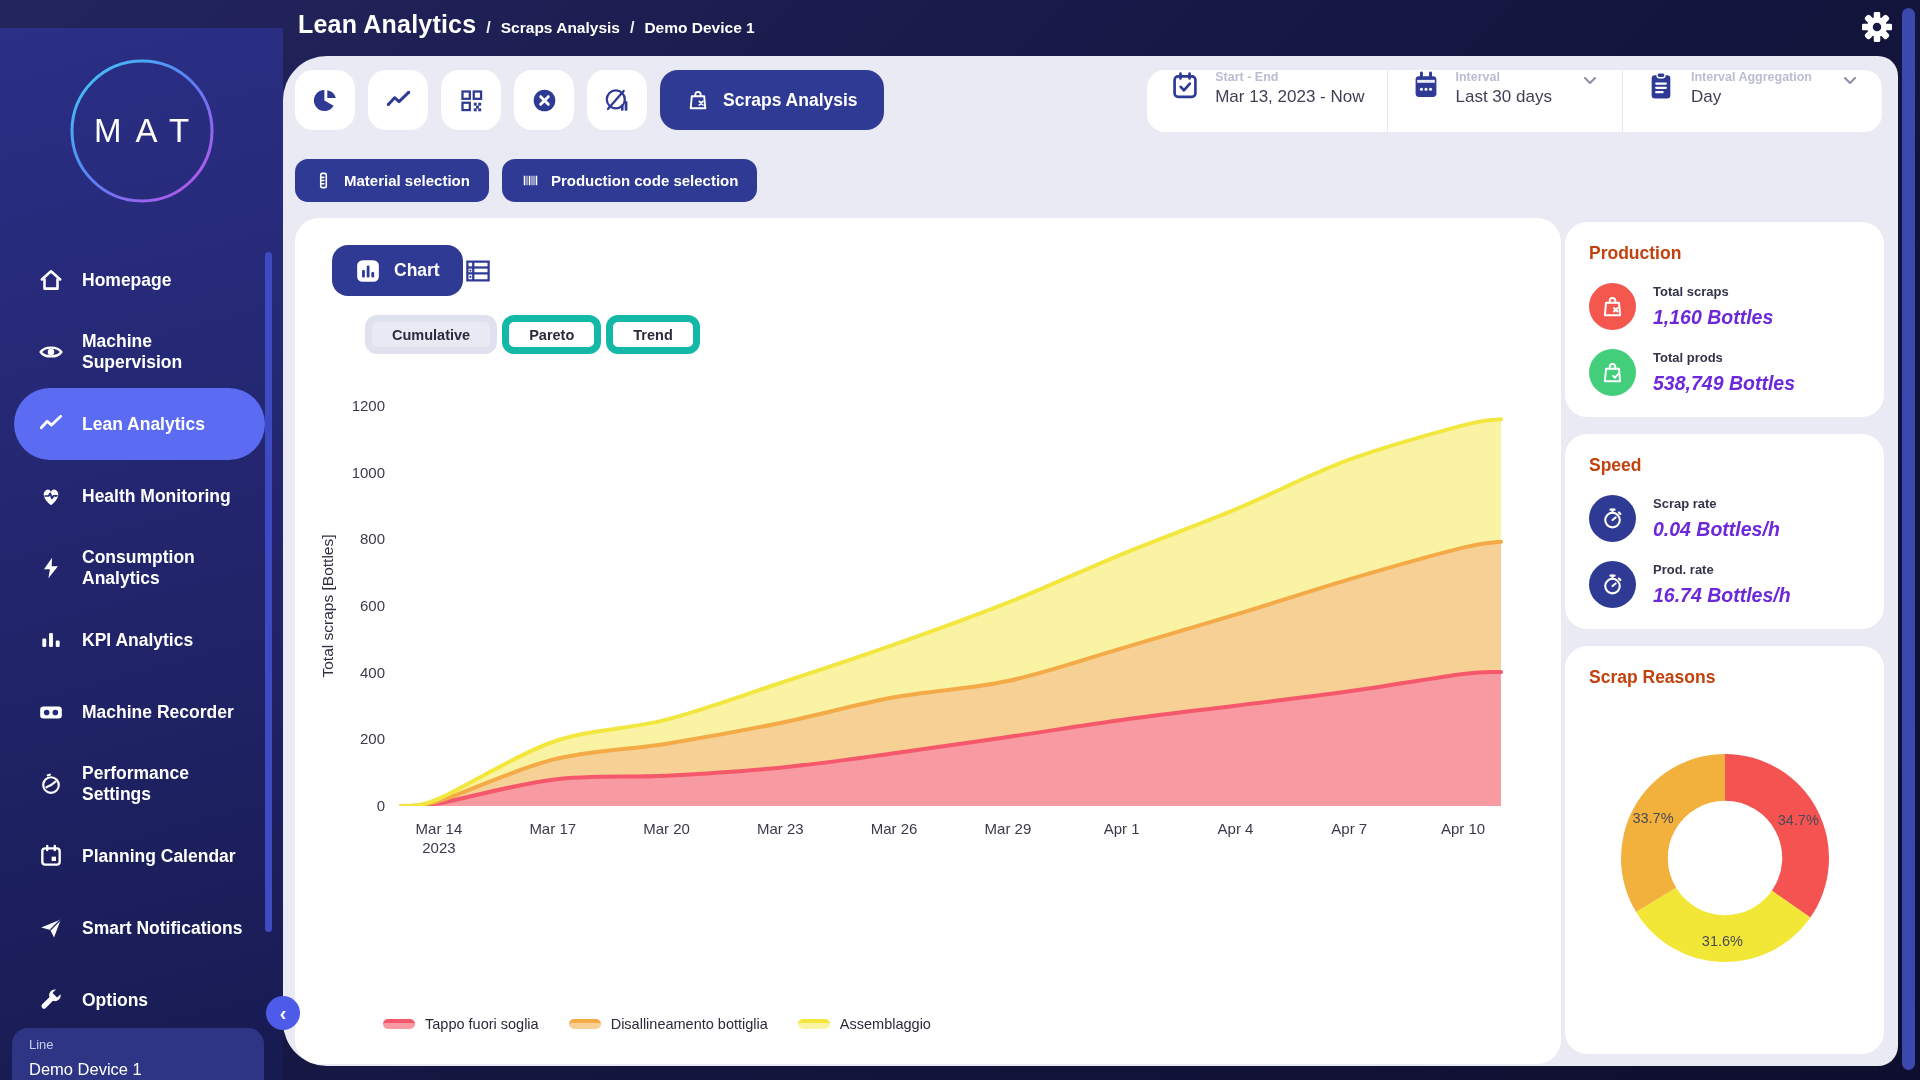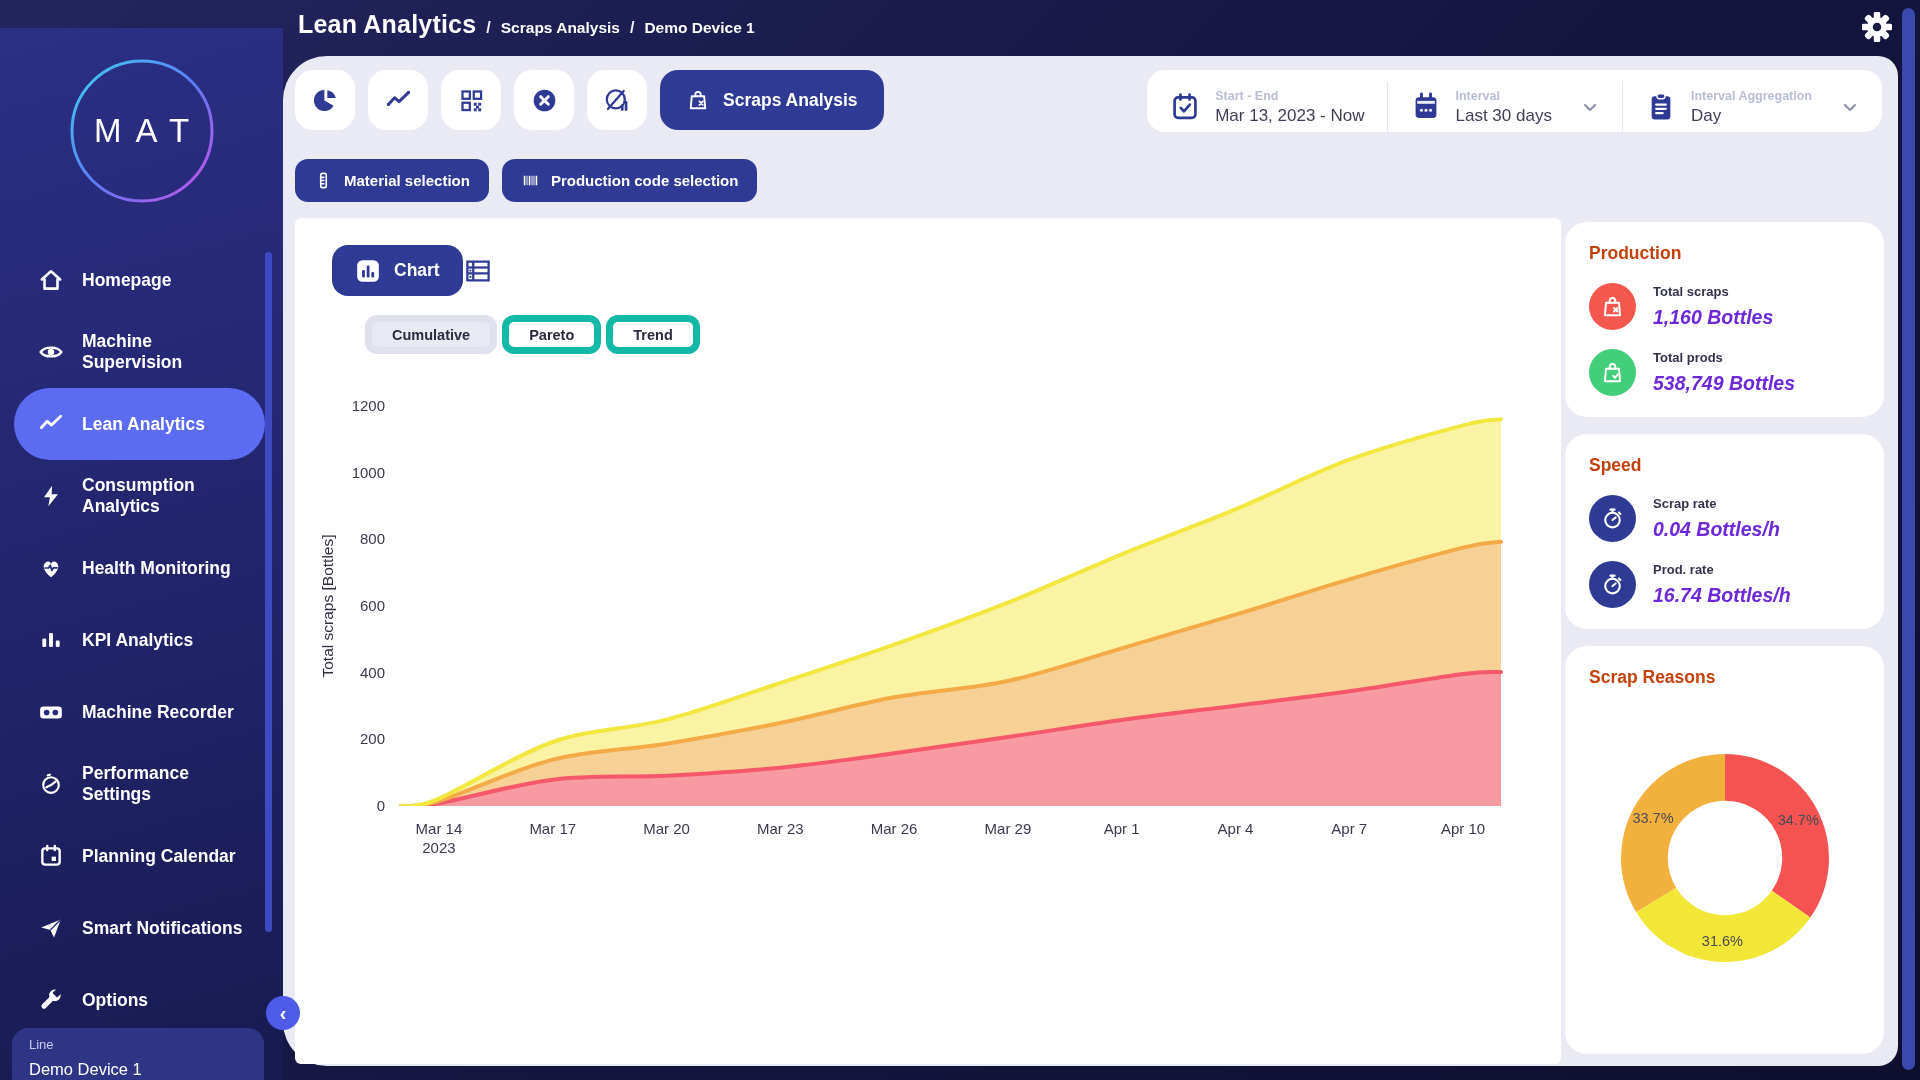--- a/index.html
+++ b/index.html
@@ -42,32 +42,32 @@
   .page-thumb { position:absolute; right:5px; top:8px; width:13px; height:1062px; border-radius:7px; background:#3b48ae; }
   
   .icon-row { position:absolute; left:12px; top:14px; display:flex; gap:13px; align-items:center; }
   .tool-btn { width:60px; height:60px; background:#fff; border-radius:18px; display:flex;
     align-items:center; justify-content:center; cursor:pointer; }
   .tool-btn svg { width:27px; height:27px; }
   .view-pill { height:60px; background:#2e3a94; border-radius:18px; display:flex; align-items:center;
     gap:13px; padding:0 26px; color:#fff; font-weight:700; font-size:17.5px; cursor:pointer; }
   .settings-card { position:absolute; right:16px; top:14px; height:62px; background:#fff; border-radius:18px;
     display:flex; align-items:stretch; }
-  .setting { display:flex; align-items:center; gap:14px; padding:0 22px; cursor:pointer;margin-top:12px; }
+  .setting { display:flex; gap:14px; padding:0 22px; cursor:pointer; }
   .setting + .setting { border-left:1px solid #e3e5f0; }
   .setting-texts { display:flex; flex-direction:column; gap:3px; }
   .setting-label { font-size:12.5px; color:#b9bdd2; font-weight:600; }
   .setting-value { font-size:17px; color:#3f3f55; }
   .chev { margin-left:14px; }
   .filter-row { position:absolute; left:12px; top:103px; display:flex; gap:13px; }
   .filter-btn { height:43px; background:#2e3a94; border-radius:13px; color:#fff; font-weight:700;
     font-size:15px; display:flex; align-items:center; gap:11px; padding:0 19px; cursor:pointer; }
   
   .chart-card { position:absolute; left:12px; top:162px; width:1266px; height:846px;
-    background:#fff; border-radius:6px; }
+    background:#fff; border-radius:24px; }
   .chart-btn { position:absolute; left:37px; top:27px; height:51px; background:#2e3a94; border-radius:16px;
     display:flex; align-items:center; gap:13px; padding:0 23px; color:#fff; font-weight:700; font-size:17.5px; cursor:pointer; }
   .table-toggle { position:absolute; left:168px; top:38px; width:30px; height:30px; cursor:pointer; }
   .tabs { position:absolute; left:70px; top:97px; display:flex; gap:5px; }
   .tab { height:39px; border-radius:12px; border:7px solid #14b8a6; background:#fff; color:#2b2b3e;
     font-weight:700; font-size:14.5px; display:flex; align-items:center; padding:0 20px; cursor:pointer; }
   .tab.active { background:#e7e9f3; border-color:#dfe2ee; }
   .plot-wrap { position:absolute; left:18px; top:160px; width:1220px; height:570px; }
   .legend { position:absolute; left:88px; bottom:32px; display:flex; gap:30px; align-items:center; }
   .legend-item { display:flex; align-items:center; gap:10px; cursor:pointer; }
@@ -121,30 +121,30 @@
           <span class="nav-label">Machine Supervision</span>
         </div>
         <div class="nav-item active">
           <svg class="nav-icon" viewBox="0 0 24 24">
             <polyline points="3 15.5 8.5 9.5 12.5 13 21 4.8" fill="none" stroke="#fff" stroke-width="2.6" stroke-linecap="round" stroke-linejoin="round"></polyline>
           </svg>
           <span class="nav-label">Lean Analytics</span>
         </div>
         <div class="nav-item">
           <svg class="nav-icon" viewBox="0 0 24 24">
-            <polygon points="13 2.5 5.5 13.2 11 13.2 9.6 21.5 18.4 10.4 12.6 10.4" fill="#fff"></polygon>
-          </svg>
-          <span class="nav-label">Consumption Analytics</span>
-        </div>
-        <div class="nav-item">
-          <svg class="nav-icon" viewBox="0 0 24 24">
             <path d="M12 20.5 C4.8 14.8 3.6 9.2 7.3 6.6 C9.9 5 12 7.2 12 8.8 C12 7.2 14.1 5 16.7 6.6 C20.4 9.2 19.2 14.8 12 20.5 Z" fill="#fff"></path>
             <polyline points="6.5 12 9.8 12 11.3 9.5 12.8 14.2 14.3 11.8 17.5 11.8" fill="none" stroke="#232a7c" stroke-width="1.6" stroke-linecap="round" stroke-linejoin="round"></polyline>
           </svg>
           <span class="nav-label">Health Monitoring</span>
+        </div>
+        <div class="nav-item">
+          <svg class="nav-icon" viewBox="0 0 24 24">
+            <polygon points="13 2.5 5.5 13.2 11 13.2 9.6 21.5 18.4 10.4 12.6 10.4" fill="#fff"></polygon>
+          </svg>
+          <span class="nav-label">Consumption Analytics</span>
         </div>
         <div class="nav-item">
           <svg class="nav-icon" viewBox="0 0 24 24">
             <rect x="4" y="10.5" width="3.6" height="8" rx="1.2" fill="#fff"></rect>
             <rect x="10.2" y="5.5" width="3.6" height="13" rx="1.2" fill="#fff"></rect>
             <rect x="16.4" y="12.5" width="3.6" height="6" rx="1.2" fill="#fff"></rect>
           </svg>
           <span class="nav-label">KPI Analytics</span>
         </div>
         <div class="nav-item">
@@ -409,20 +409,34 @@
             <g clip-path="url(#plotClip)">
               <path d="M88,428C94.32183908045977,426.77777777777777,100.64367816091954,431.33333333333337,125.93103448275862,420.6666666666667C151.2183908045977,410,201.79310344827584,377.1666666666667,239.72413793103448,364C277.6551724137931,350.8333333333333,315.58620689655174,351.5,353.51724137931035,341.6666666666667C391.44827586206895,331.83333333333337,429.3793103448276,317.5,467.3103448275862,305C505.2413793103448,292.5,543.1724137931035,280.05555555555554,581.1034482758621,266.6666666666667C619.0344827586207,253.2777777777778,656.9655172413793,239.72222222222223,694.8965517241379,224.66666666666669C732.8275862068965,209.61111111111114,770.7586206896551,191.8888888888889,808.6896551724137,176.33333333333334C846.6206896551723,160.77777777777777,884.551724137931,147.1111111111111,922.4827586206897,131.33333333333331C960.4137931034483,115.55555555555554,998.344827586207,95.66666666666669,1036.2758620689656,81.66666666666669C1074.2068965517242,67.66666666666669,1124.7816091954023,54.05555555555554,1150.0689655172414,47.333333333333314C1175.3563218390805,40.611111111111086,1181.6781609195402,42.333333333333314,1188,41.333333333333314L1188,428 L88,428 Z" fill="#faf3a3"></path>
               <path d="M88,428C94.32183908045977,427.1666666666667,100.64367816091954,430.72222222222223,125.93103448275862,423C151.2183908045977,415.27777777777777,201.79310344827584,391.22222222222223,239.72413793103448,381.6666666666667C277.6551724137931,372.11111111111114,315.58620689655174,371.7777777777778,353.51724137931035,365.6666666666667C391.44827586206895,359.55555555555554,429.3793103448276,352.72222222222223,467.3103448275862,345C505.2413793103448,337.27777777777777,543.1724137931035,326.3333333333333,581.1034482758621,319.3333333333333C619.0344827586207,312.3333333333333,656.9655172413793,311.16666666666663,694.8965517241379,303C732.8275862068965,294.83333333333337,770.7586206896551,281.3888888888889,808.6896551724137,270.33333333333337C846.6206896551723,259.2777777777778,884.551724137931,248.16666666666666,922.4827586206897,236.66666666666666C960.4137931034483,225.16666666666666,998.344827586207,212.5,1036.2758620689656,201.33333333333334C1074.2068965517242,190.16666666666669,1124.7816091954023,175.9444444444444,1150.0689655172414,169.66666666666663C1175.3563218390805,163.38888888888886,1181.6781609195402,164.66666666666663,1188,163.66666666666663L1188,428 L88,428 Z" fill="#f7d095"></path>
               <path d="M88,428C94.32183908045977,427.55555555555554,100.64367816091954,429.7222222222222,125.93103448275862,425.3333333333333C151.2183908045977,420.94444444444446,201.79310344827584,406.27777777777777,239.72413793103448,401.6666666666667C277.6551724137931,397.0555555555556,315.58620689655174,399.6666666666667,353.51724137931035,397.6666666666667C391.44827586206895,395.6666666666667,429.3793103448276,393.3888888888889,467.3103448275862,389.6666666666667C505.2413793103448,385.94444444444446,543.1724137931035,380.44444444444446,581.1034482758621,375.3333333333333C619.0344827586207,370.2222222222222,656.9655172413793,364.55555555555554,694.8965517241379,359C732.8275862068965,353.44444444444446,770.7586206896551,347.22222222222223,808.6896551724137,342C846.6206896551723,336.77777777777777,884.551724137931,332.4444444444444,922.4827586206897,327.66666666666663C960.4137931034483,322.88888888888886,998.344827586207,318.6111111111111,1036.2758620689656,313.3333333333333C1074.2068965517242,308.05555555555554,1124.7816091954023,299.22222222222223,1150.0689655172414,296C1175.3563218390805,292.77777777777777,1181.6781609195402,294.3333333333333,1188,294L1188,428 L88,428 Z" fill="#f89aa2"></path>
               <path d="M88,428C94.32183908045977,427.55555555555554,100.64367816091954,429.7222222222222,125.93103448275862,425.3333333333333C151.2183908045977,420.94444444444446,201.79310344827584,406.27777777777777,239.72413793103448,401.6666666666667C277.6551724137931,397.0555555555556,315.58620689655174,399.6666666666667,353.51724137931035,397.6666666666667C391.44827586206895,395.6666666666667,429.3793103448276,393.3888888888889,467.3103448275862,389.6666666666667C505.2413793103448,385.94444444444446,543.1724137931035,380.44444444444446,581.1034482758621,375.3333333333333C619.0344827586207,370.2222222222222,656.9655172413793,364.55555555555554,694.8965517241379,359C732.8275862068965,353.44444444444446,770.7586206896551,347.22222222222223,808.6896551724137,342C846.6206896551723,336.77777777777777,884.551724137931,332.4444444444444,922.4827586206897,327.66666666666663C960.4137931034483,322.88888888888886,998.344827586207,318.6111111111111,1036.2758620689656,313.3333333333333C1074.2068965517242,308.05555555555554,1124.7816091954023,299.22222222222223,1150.0689655172414,296C1175.3563218390805,292.77777777777777,1181.6781609195402,294.3333333333333,1188,294" fill="none" stroke="#f4586a" stroke-width="4" stroke-linecap="round" stroke-linejoin="round"></path>
               <path d="M88,428C94.32183908045977,427.1666666666667,100.64367816091954,430.72222222222223,125.93103448275862,423C151.2183908045977,415.27777777777777,201.79310344827584,391.22222222222223,239.72413793103448,381.6666666666667C277.6551724137931,372.11111111111114,315.58620689655174,371.7777777777778,353.51724137931035,365.6666666666667C391.44827586206895,359.55555555555554,429.3793103448276,352.72222222222223,467.3103448275862,345C505.2413793103448,337.27777777777777,543.1724137931035,326.3333333333333,581.1034482758621,319.3333333333333C619.0344827586207,312.3333333333333,656.9655172413793,311.16666666666663,694.8965517241379,303C732.8275862068965,294.83333333333337,770.7586206896551,281.3888888888889,808.6896551724137,270.33333333333337C846.6206896551723,259.2777777777778,884.551724137931,248.16666666666666,922.4827586206897,236.66666666666666C960.4137931034483,225.16666666666666,998.344827586207,212.5,1036.2758620689656,201.33333333333334C1074.2068965517242,190.16666666666669,1124.7816091954023,175.9444444444444,1150.0689655172414,169.66666666666663C1175.3563218390805,163.38888888888886,1181.6781609195402,164.66666666666663,1188,163.66666666666663" fill="none" stroke="#f3aa47" stroke-width="4" stroke-linecap="round" stroke-linejoin="round"></path>
               <path d="M88,428C94.32183908045977,426.77777777777777,100.64367816091954,431.33333333333337,125.93103448275862,420.6666666666667C151.2183908045977,410,201.79310344827584,377.1666666666667,239.72413793103448,364C277.6551724137931,350.8333333333333,315.58620689655174,351.5,353.51724137931035,341.6666666666667C391.44827586206895,331.83333333333337,429.3793103448276,317.5,467.3103448275862,305C505.2413793103448,292.5,543.1724137931035,280.05555555555554,581.1034482758621,266.6666666666667C619.0344827586207,253.2777777777778,656.9655172413793,239.72222222222223,694.8965517241379,224.66666666666669C732.8275862068965,209.61111111111114,770.7586206896551,191.8888888888889,808.6896551724137,176.33333333333334C846.6206896551723,160.77777777777777,884.551724137931,147.1111111111111,922.4827586206897,131.33333333333331C960.4137931034483,115.55555555555554,998.344827586207,95.66666666666669,1036.2758620689656,81.66666666666669C1074.2068965517242,67.66666666666669,1124.7816091954023,54.05555555555554,1150.0689655172414,47.333333333333314C1175.3563218390805,40.611111111111086,1181.6781609195402,42.333333333333314,1188,41.333333333333314" fill="none" stroke="#f2e73e" stroke-width="4" stroke-linecap="round" stroke-linejoin="round"></path>
             </g>
           </svg>
       </div>
+      <div class="legend" id="legend">
+          <div class="legend-item">
+            <span class="legend-swatch" style="background:#f89aa2;border-top:4px solid #f4586a"></span>
+      <span class="legend-text">Tappo fuori soglia</span>
+          </div>
+          <div class="legend-item">
+            <span class="legend-swatch" style="background:#f7d095;border-top:4px solid #f3aa47"></span>
+      <span class="legend-text">Disallineamento bottiglia</span>
+          </div>
+          <div class="legend-item">
+            <span class="legend-swatch" style="background:#faf3a3;border-top:4px solid #f2e73e"></span>
+      <span class="legend-text">Assemblaggio</span>
+          </div>
+        </div>
     </div>
 
     <div class="right-col">
       <div class="kpi-card">
         <div class="kpi-title">Production</div>
         <div class="kpi-row">
           <div class="kpi-icon" style="background:#f4574d">
             <svg viewBox="0 0 24 24" width="25" height="25" fill="none" stroke="#fff" stroke-width="1.9" stroke-linecap="round" stroke-linejoin="round">
               <path d="M5.8 8.3 h12.4 l1.1 12 H4.7 Z"></path>
               <path d="M9.3 8.3 V6.6 a2.7 2.7 0 0 1 5.4 0 v1.7"></path>

